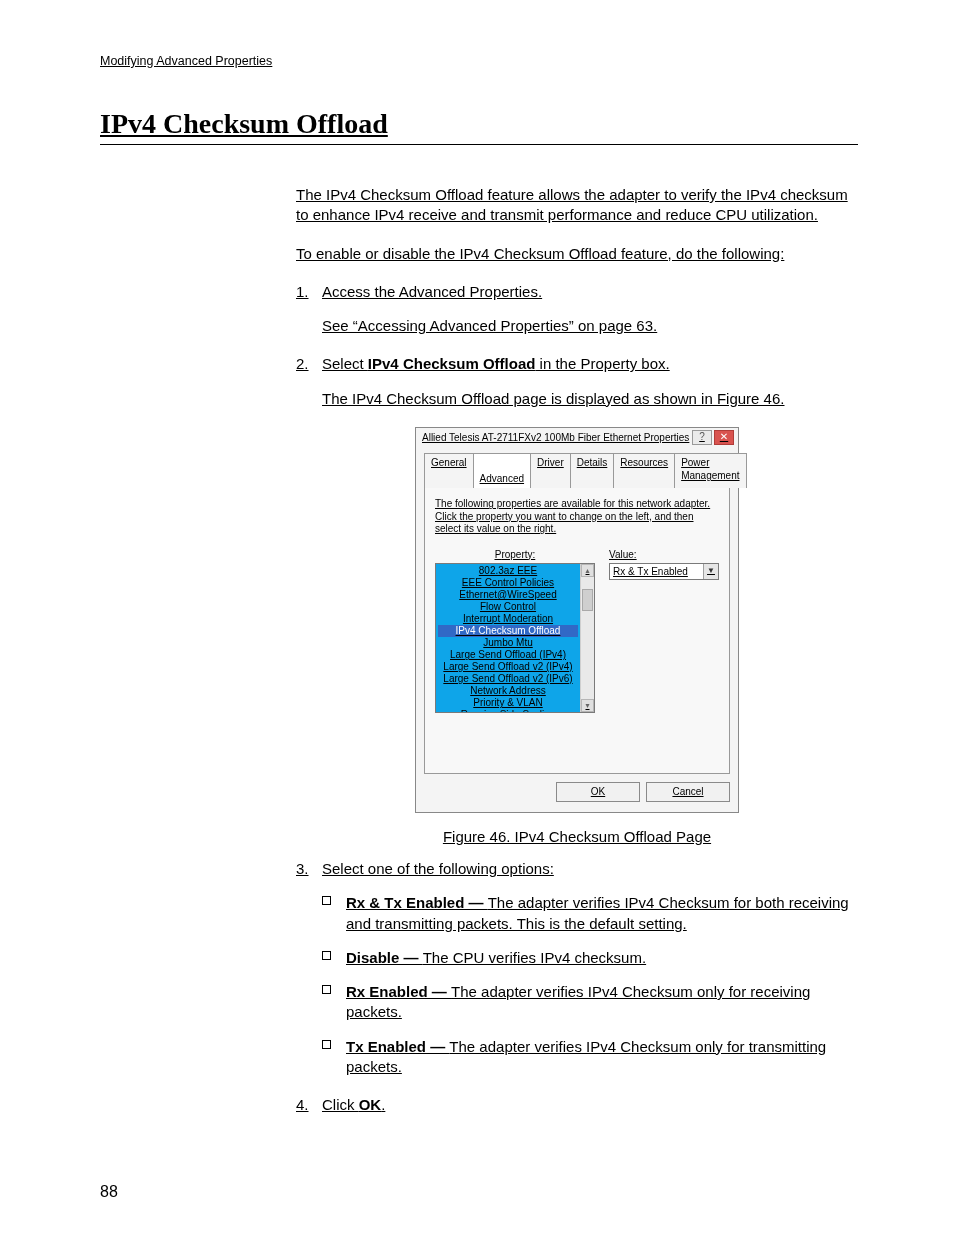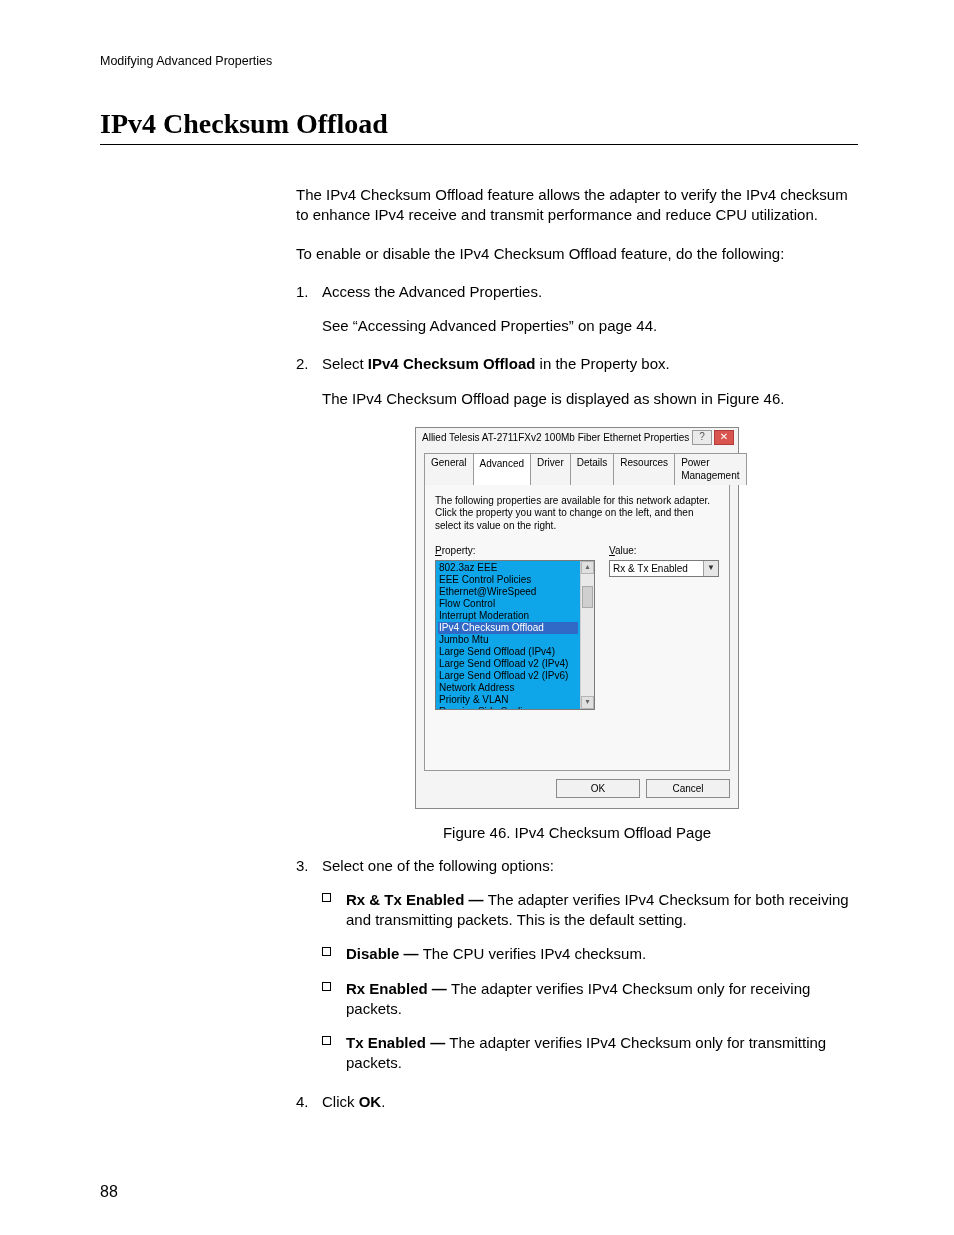--- a/index.html
+++ b/index.html
@@ -9,20 +9,21 @@
     font-family: Arial, Helvetica, sans-serif;
     color: #000;
     width: 954px;
   }
   .page {
     width: 954px;
     height: 1235px;
     position: relative;
     box-sizing: border-box;
     padding: 54px 96px 0 100px;
+    text-decoration: underline;
   }
   .running-head {
     font-size: 12.5px;
     margin-bottom: 40px;
   }
   .h-title {
     font-family: "Times New Roman", Times, serif;
     font-weight: bold;
     font-size: 28px;
     margin: 0 0 4px 0;
@@ -102,38 +103,38 @@
     border-bottom: none;
     padding: 2px 6px;
     background: #f4f4f4;
     font-size: 10px;
     position: relative;
   }
   .tab + .tab { margin-left: -1px; }
   .tab.active {
     background: #fff;
     z-index: 2;
-    padding-top: 3px;
+    padding-top: 18px;
     padding-bottom: 3px;
     top: 0;
   }
   .tab-panel {
     border: 1px solid #999;
     background: #f8f8f8;
     padding: 10px 10px 60px 10px;
     min-height: 280px;
     box-sizing: border-box;
   }
   .tab-desc {
     font-size: 10px;
     margin-bottom: 12px;
     line-height: 1.25;
   }
   .pv-row { display: flex; }
-  .pv-col-left { width: 168px; }
+  .pv-col-left { width: 168px; text-align: center; }
   .pv-col-right { flex: 1; margin-left: 14px; }
   .pv-label { font-size: 10px; margin-bottom: 2px; }
   .pv-label u { text-decoration: underline; }
   .listbox {
     border: 1px solid #7a7a7a;
     background: #0ea5e9;
     height: 150px;
     width: 100%;
     box-sizing: border-box;
     display: flex;
@@ -219,21 +220,21 @@
   <div class="body-col">
 
     <p class="para">The IPv4 Checksum Offload feature allows the adapter to verify the IPv4 checksum to enhance IPv4 receive and transmit performance and reduce CPU utilization.</p>
 
     <p class="para">To enable or disable the IPv4 Checksum Offload feature, do the following:</p>
 
     <div class="num-item">
       <div class="n">1.</div>
       <div class="t">Access the Advanced Properties.</div>
     </div>
-    <div class="sub-para">See “Accessing Advanced Properties” on page 44.</div>
+    <div class="sub-para">See “Accessing Advanced Properties” on page 63.</div>
 
     <div class="num-item">
       <div class="n">2.</div>
       <div class="t">
         <span>Select </span><b>IPv4 Checksum Offload</b><span> in the Property box.</span>
       </div>
     </div>
     <div class="sub-para">The IPv4 Checksum Offload page is displayed as shown in Figure 46.</div>
 
     <div class="fig-wrap">

